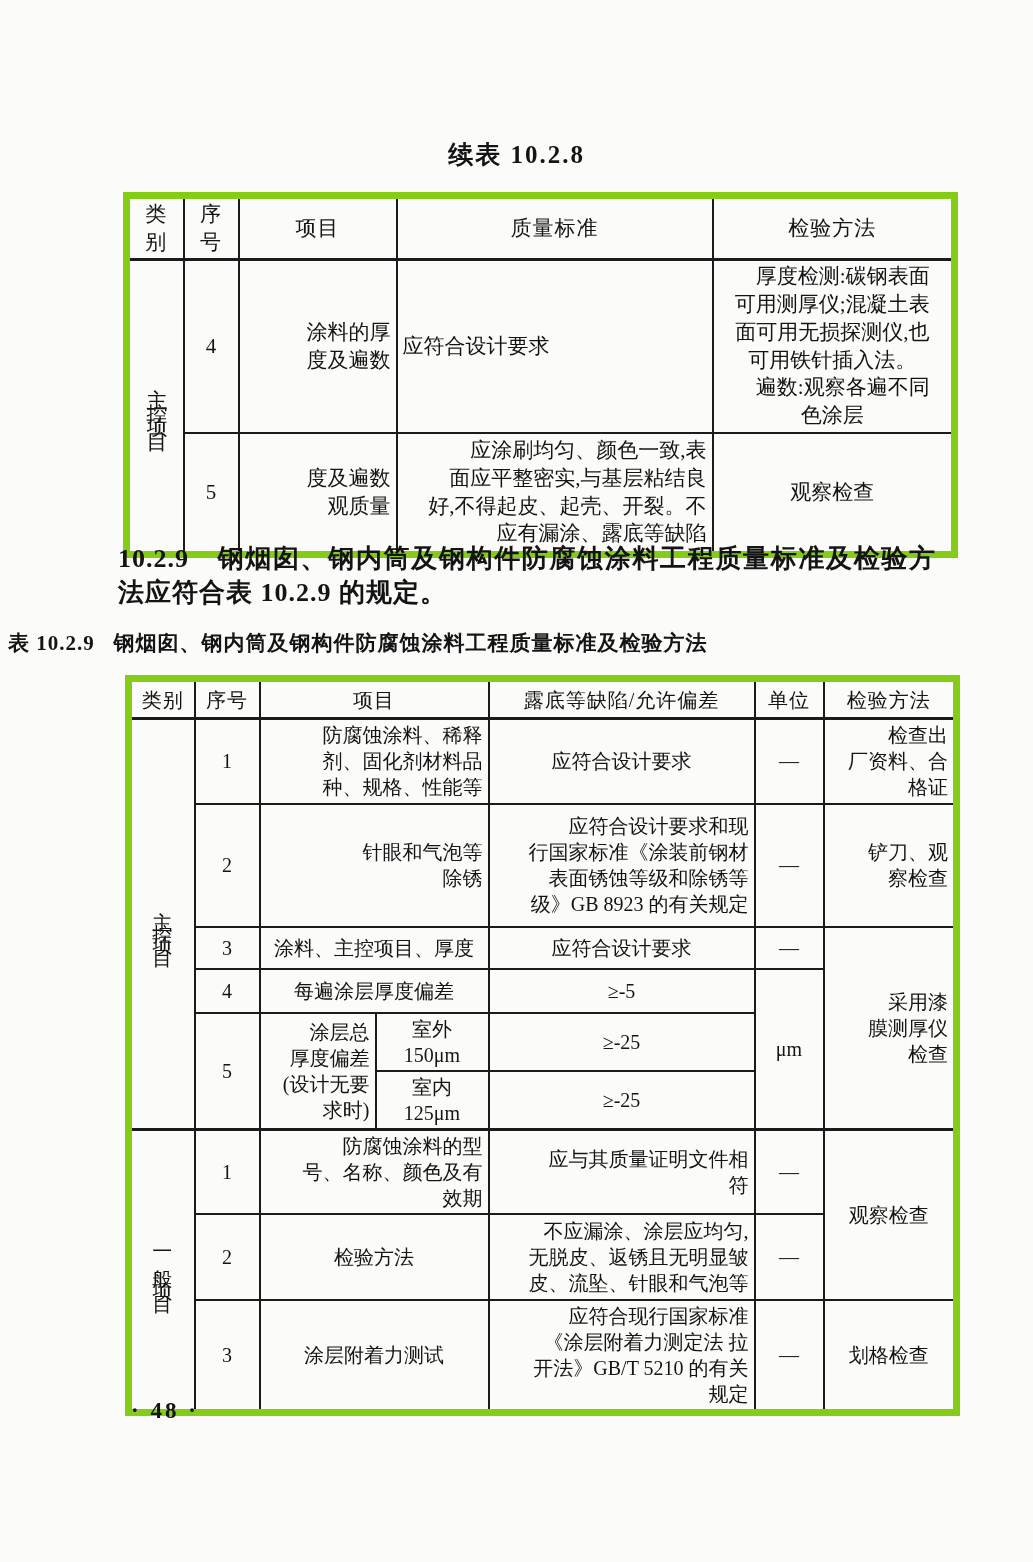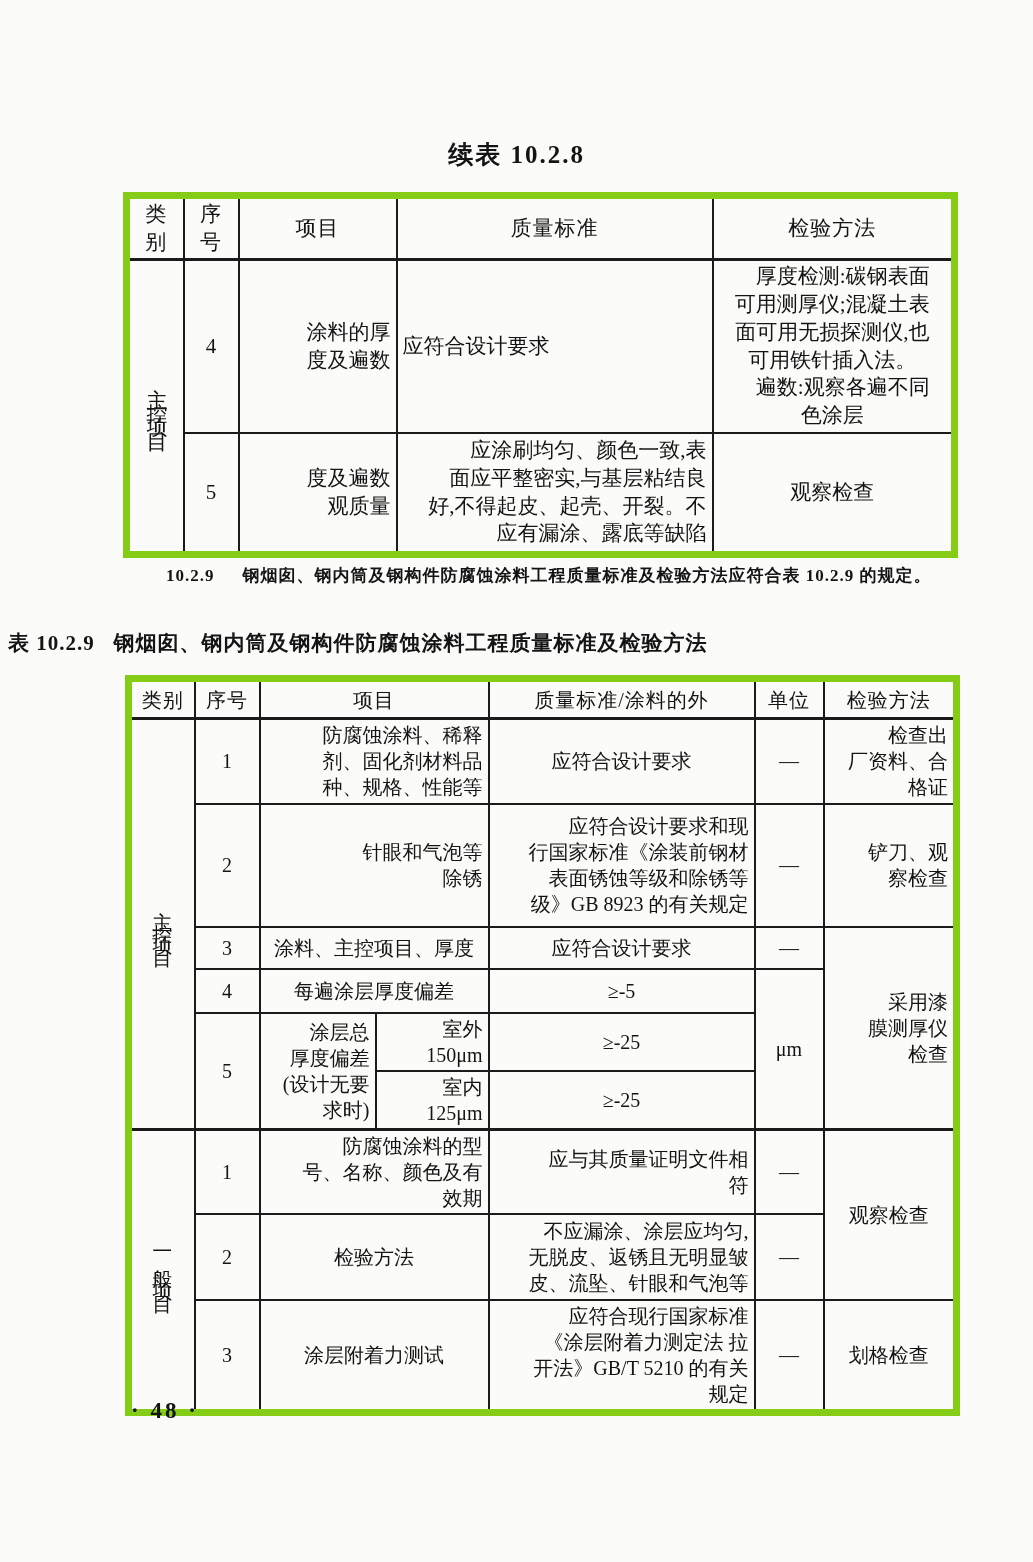--- a/index.html
+++ b/index.html
@@ -28,36 +28,36 @@
     vertical-align:middle;
     box-sizing:border-box;
     overflow:hidden;
   }
   .t1{left:123px;top:192px;width:828px;font-size:21px;line-height:1.32;}
   .t2{left:125px;top:675px;width:828px;font-size:20px;line-height:1.3;}
   tr.hrow td{text-align:center;border-bottom:3px solid #1b1b1b;letter-spacing:1px;}
   tr.sect td{border-top:3px solid #1b1b1b;}
   .c{text-align:center;}
   .pre{white-space:pre-line;text-align:right;text-indent:1em;}
-  .prec{white-space:pre-line;text-align:right;text-indent:0;margin-top:20px;}
+  .prec{white-space:pre-line;text-align:center;text-indent:0;margin-top:20px;}
   .lpad{text-align:left;padding-left:18px;}
   .para p{margin:0;text-indent:1em;white-space:pre-line;text-align:center;}
   td.vert{text-align:center;}
   .vtext{
     display:inline-block;
     writing-mode:vertical-rl;
     text-orientation:upright;
     letter-spacing:15px;
     font-size:21px;
   }
   .t2 .vtext{letter-spacing:13px;font-size:20px;}
   .clause{
     position:absolute;left:118px;top:542px;width:818px;
-    font-size:17px;font-weight:bold;line-height:67px;
-    text-align:justify;letter-spacing:1px;margin-left:48px;
+    font-size:26px;font-weight:bold;line-height:34px;
+    text-align:justify;letter-spacing:1px;
   }
   .clause .clause-num{margin-right:28px;}
   .t2-caption{
     position:absolute;left:8px;top:629px;width:1033px;
     font-size:21px;font-weight:bold;letter-spacing:1px;
     white-space:pre;
   }
   .page-num{
     position:absolute;left:131px;top:1398px;
     font-size:23px;letter-spacing:3px;font-weight:bold;
@@ -130,21 +130,21 @@
         <col style="width:113px">
         <col style="width:266px">
         <col style="width:69px">
         <col style="width:133px">
     </colgroup>
     <tbody>
         <tr class="hrow" style="height:40px">
       <td>类别</td>
       <td>序号</td>
       <td colspan="2">项目</td>
-      <td>质量标准/涂料的外</td>
+      <td>露底等缺陷/允许偏差</td>
       <td>单位</td>
       <td>检验方法</td>
     </tr>
 
     <tr style="height:85px">
       <td class="vert" rowspan="6">
         <span class="vtext">主控项目</span>
       </td>
       <td class="c">1</td>
       <td class="pre" colspan="2">防腐蚀涂料、稀释

